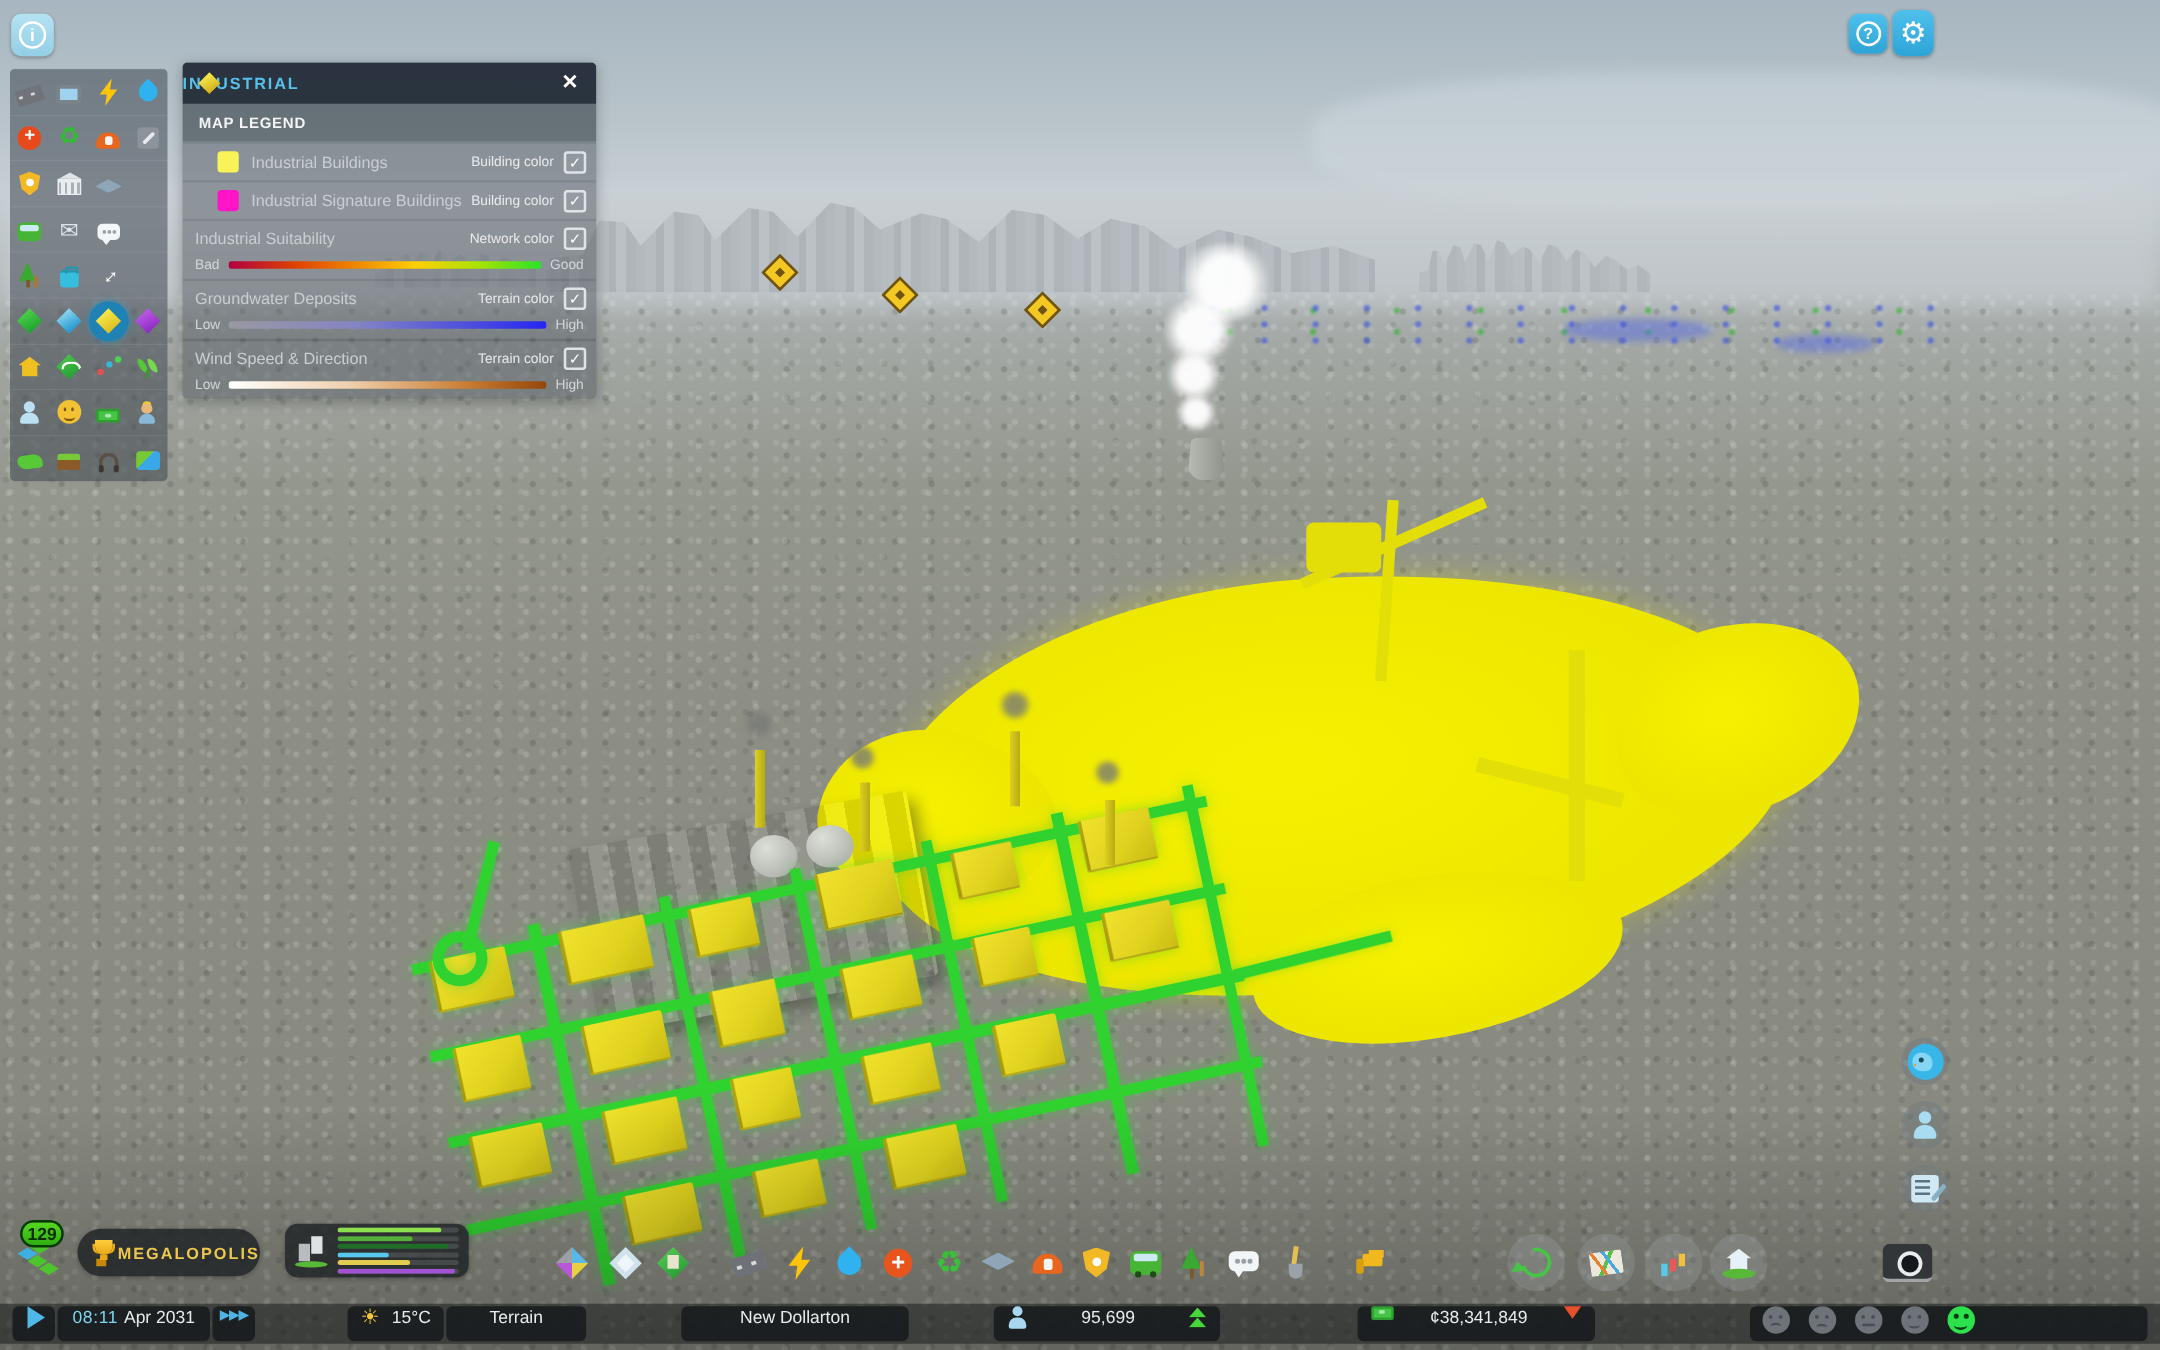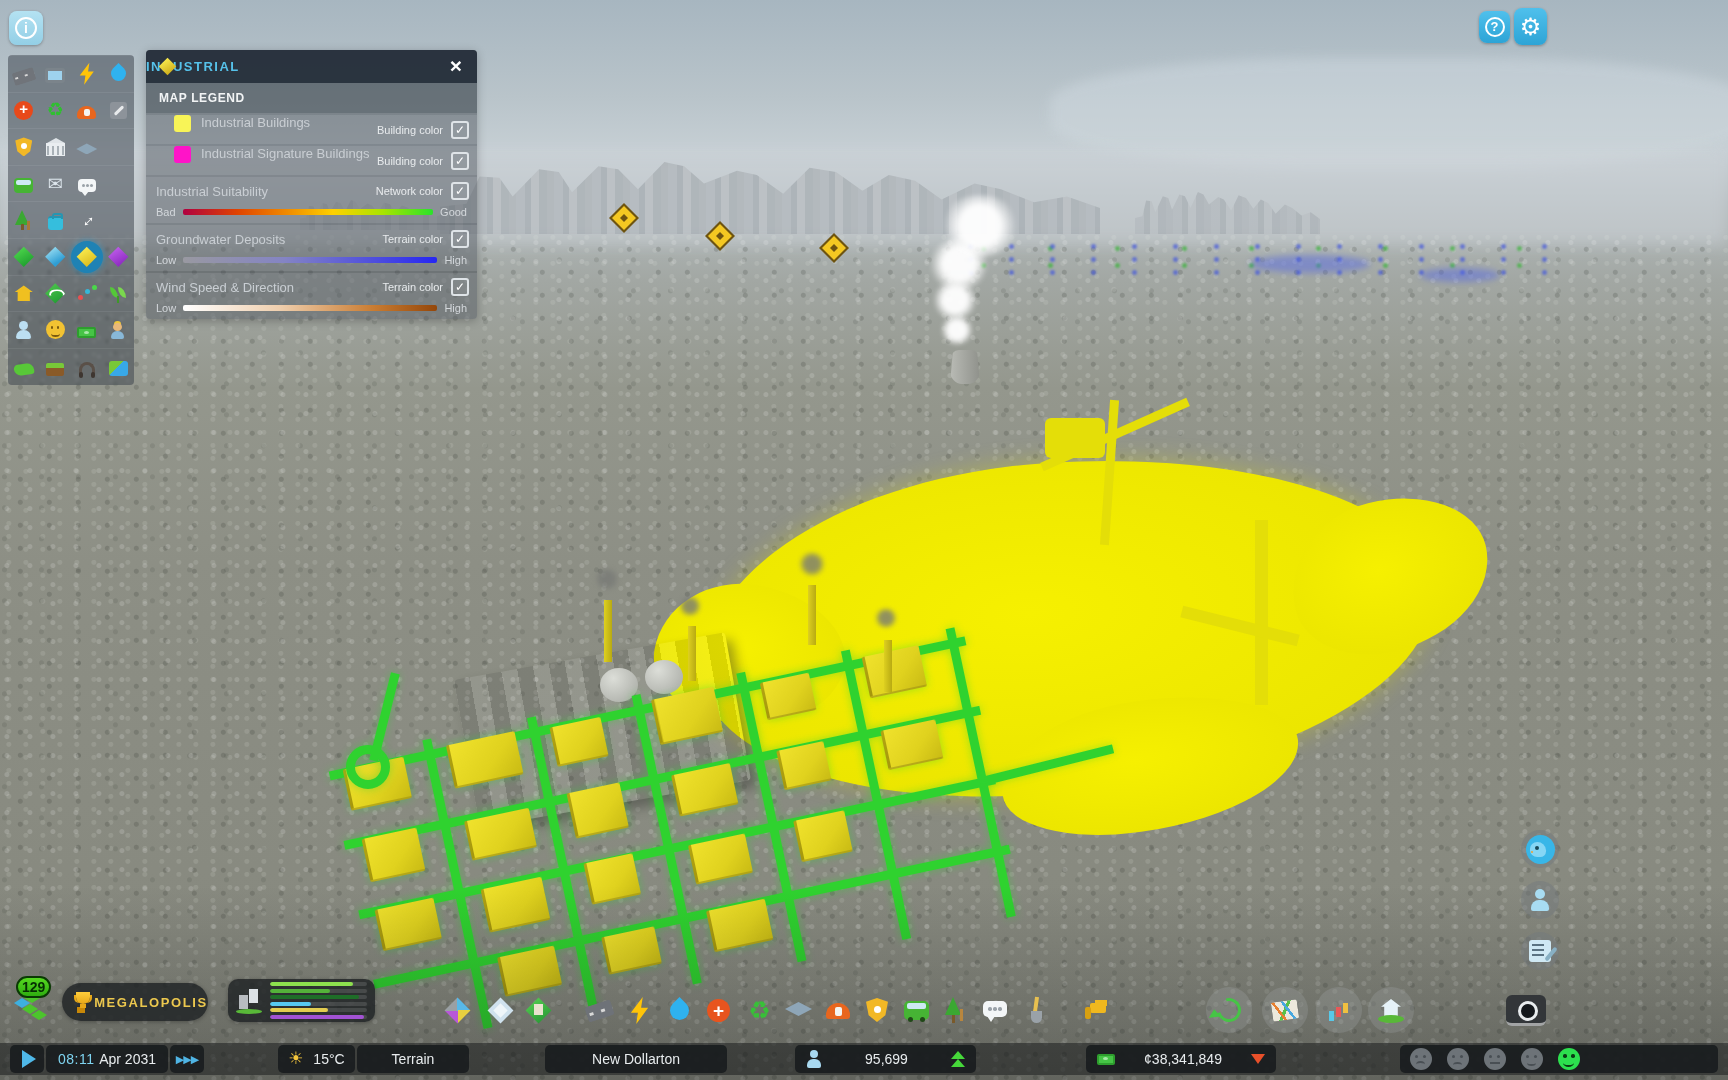--- a/index.html
+++ b/index.html
@@ -134,21 +134,21 @@
   .mi-shore{width:19px;height:15px;margin-top:4px;background:linear-gradient(135deg,#78c838 42%,#38a8e8 42%);border-radius:3px;}
 
   
   .legend{position:absolute;left:146px;top:50px;width:331px;background:rgba(44,52,60,.45);border-radius:4px;overflow:hidden;box-shadow:0 2px 10px rgba(0,0,0,.25);}
   .legend-header{position:relative;height:33px;background:rgba(36,46,56,.92);display:flex;align-items:center;}
   .legend-title{flex:1;color:#56c2ea;font-size:13px;letter-spacing:1.5px;font-weight:bold;}
   .legend-hicon{position:absolute;left:12px;top:7px;width:19px;height:19px;background:linear-gradient(150deg,#f6e64a 25%,#caa816 85%);}
   .legend-close{position:absolute;right:8px;top:3px;width:26px;height:26px;color:#fff;font-size:21px;font-weight:bold;text-align:center;line-height:26px;cursor:pointer;}
   .legend-section{height:30px;display:flex;align-items:center;padding:0 13px;color:#f2f4f5;font-size:12px;font-weight:bold;letter-spacing:.6px;background:rgba(70,80,90,.35);}
   .lrow{position:relative;margin-top:2px;background:rgba(255,255,255,.10);padding:0 10px;}
-  .lrow.simple{height:29px;display:flex;padding-left:28px;}
+  .lrow.simple{height:29px;display:flex;align-items:center;padding-left:28px;}
   .lrow.scale{height:46px;padding-top:5px;}
   .swatch{width:17px;height:17px;border-radius:3px;margin-right:10px;flex:none;}
   .llabel{color:#c9ced3;font-size:13px;flex:1;}
   .ltype{color:#e8ebed;font-size:11px;margin-right:8px;}
   .lrow .right{display:flex;align-items:center;position:absolute;right:8px;top:0;height:29px;}
   .lrow.scale .right{height:27px;}
   .checkbox{width:18px;height:18px;border:2px solid #dfe4e8;border-radius:3px;background:rgba(255,255,255,.06);color:#fff;font-size:12px;line-height:14px;text-align:center;cursor:pointer;flex:none;}
   .scale-line{display:flex;align-items:center;margin-top:6px;}
   .scale-min,.scale-max{color:#d3d7db;font-size:11px;flex:none;}
   .grad{flex:1;height:6px;margin:0 7px;border-radius:2px;}
@@ -220,21 +220,21 @@
   .ti-econ::after{content:"";position:absolute;left:-6px;top:13px;border-top:6px solid transparent;border-bottom:6px solid transparent;border-right:8px solid #46c446;transform:rotate(55deg);}
   .ti-map{width:26px;height:19px;top:4px;background:#ece8dc;border-radius:2px;transform:rotate(-8deg);background-image:linear-gradient(60deg,transparent 30%,#e88030 30% 38%,transparent 38% 55%,#48a8e0 55% 63%,transparent 63%),linear-gradient(120deg,transparent 45%,#58c048 45% 55%,transparent 55%);}
   .ti-stats::before{content:"";position:absolute;left:3px;bottom:3px;width:5px;height:10px;background:#58c8e8;box-shadow:7px -4px 0 #e85858,14px -8px 0 #f0c040;}
   .ti-house::before{content:"";position:absolute;left:3px;top:2px;width:20px;height:17px;background:#e6f2f8;clip-path:polygon(50% 0,100% 45%,84% 45%,84% 100%,16% 100%,16% 45%,0 45%);}
   .ti-house::after{content:"";position:absolute;left:0;bottom:1px;width:26px;height:8px;border-radius:50%;background:#58b838;}
   .camera-btn{position:absolute;left:1506px;top:995px;width:40px;height:31px;background:rgba(42,46,50,.88);border-radius:6px;border-bottom:3px solid rgba(255,255,255,.55);cursor:pointer;z-index:3;}
   .camera-btn::after{content:"";position:absolute;left:12px;top:6px;width:14px;height:14px;border:3px solid #e8ecee;border-radius:50%;background:#14181c;}
 
   
   .statusbar{position:absolute;left:0;top:1043px;width:1728px;height:32px;background:rgba(12,14,16,.45);}
-  .seg{position:absolute;top:2px;height:28px;background:rgba(24,27,30,.88);border-radius:5px;display:flex;align-items:center;color:#e8ecee;font-size:14px;}
+  .seg{position:absolute;top:2px;height:28px;background:rgba(24,27,30,.88);border-radius:5px;display:flex;color:#e8ecee;font-size:14px;}
   .play-tri{width:0;height:0;border-top:9px solid transparent;border-bottom:9px solid transparent;border-left:14px solid #4fb8e8;margin-left:10px;}
   .time-txt{color:#7fd4f0;letter-spacing:.5px;}
   .ff-txt{color:#4fb4e4;font-size:11px;letter-spacing:-1px;}
   .sun{position:relative;width:18px;height:18px;margin-right:7px;color:#f5c63c;font-size:17px;line-height:18px;}
   .person-ic{position:relative;width:16px;height:18px;flex:none;}
   .person-ic::before{content:"";position:absolute;left:4px;top:0;width:8px;height:8px;border-radius:50%;background:#a8d8f0;}
   .person-ic::after{content:"";position:absolute;left:1px;top:9px;width:14px;height:9px;border-radius:6px 6px 2px 2px;background:#a8d8f0;}
   .up-arrows{position:relative;width:14px;height:18px;flex:none;}
   .up-arrows::before{content:"";position:absolute;left:0;top:1px;width:14px;height:8px;background:#46d83a;clip-path:polygon(50% 0,100% 100%,0 100%);}
   .up-arrows::after{content:"";position:absolute;left:0;top:9px;width:14px;height:8px;background:#46d83a;clip-path:polygon(50% 0,100% 100%,0 100%);}

